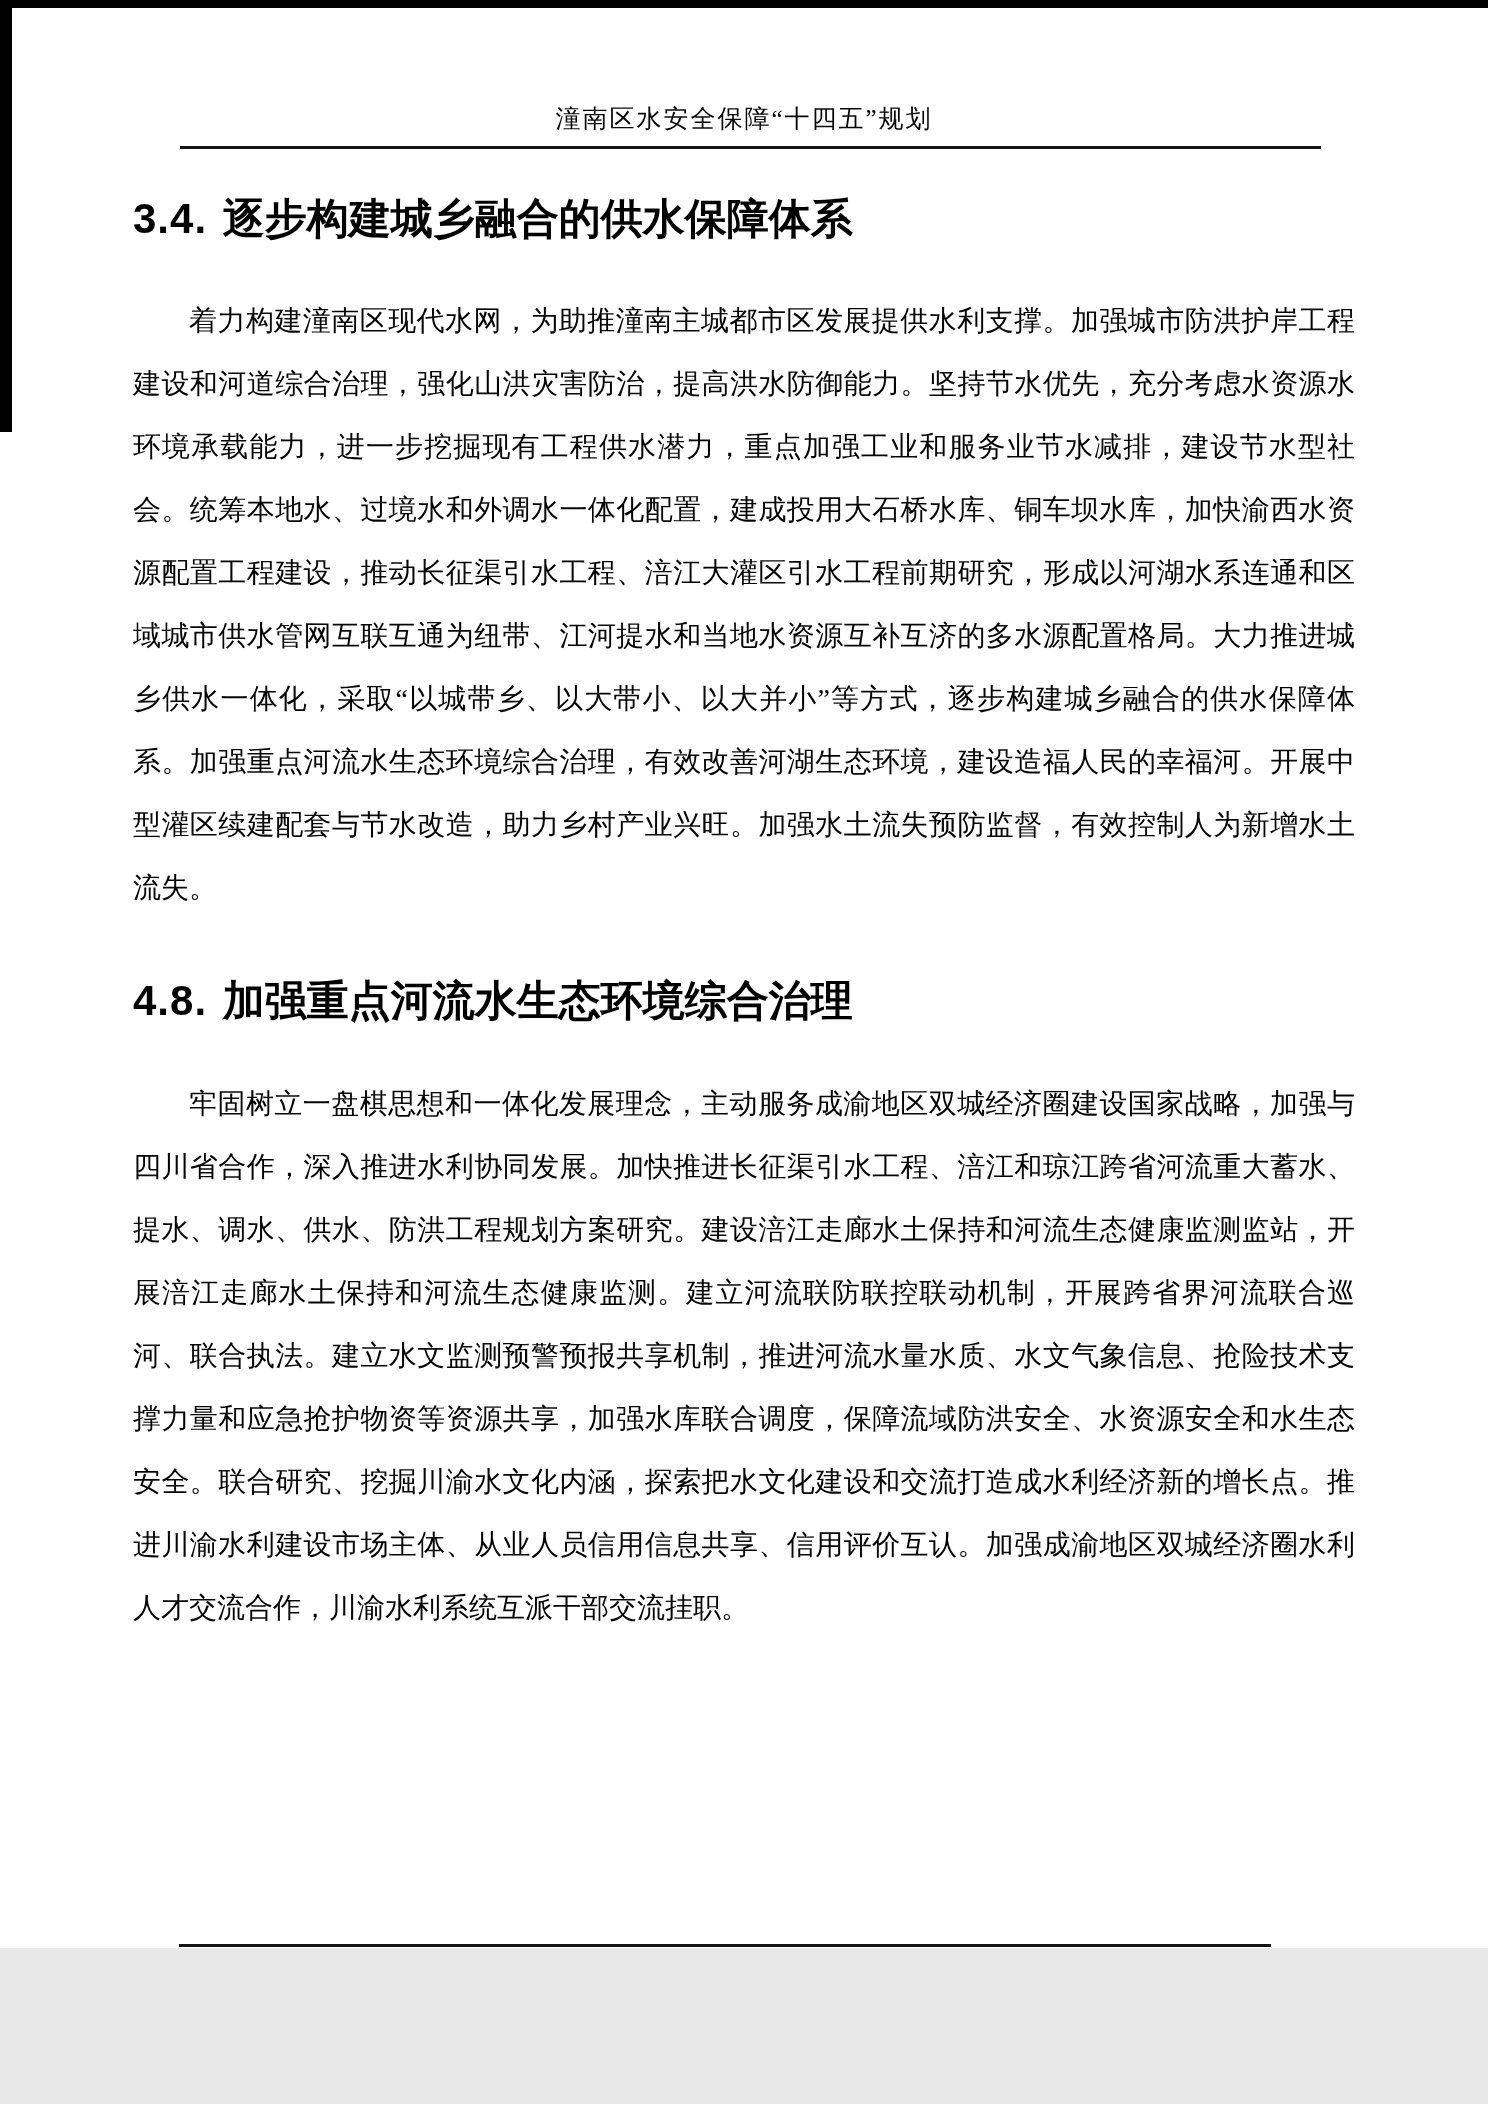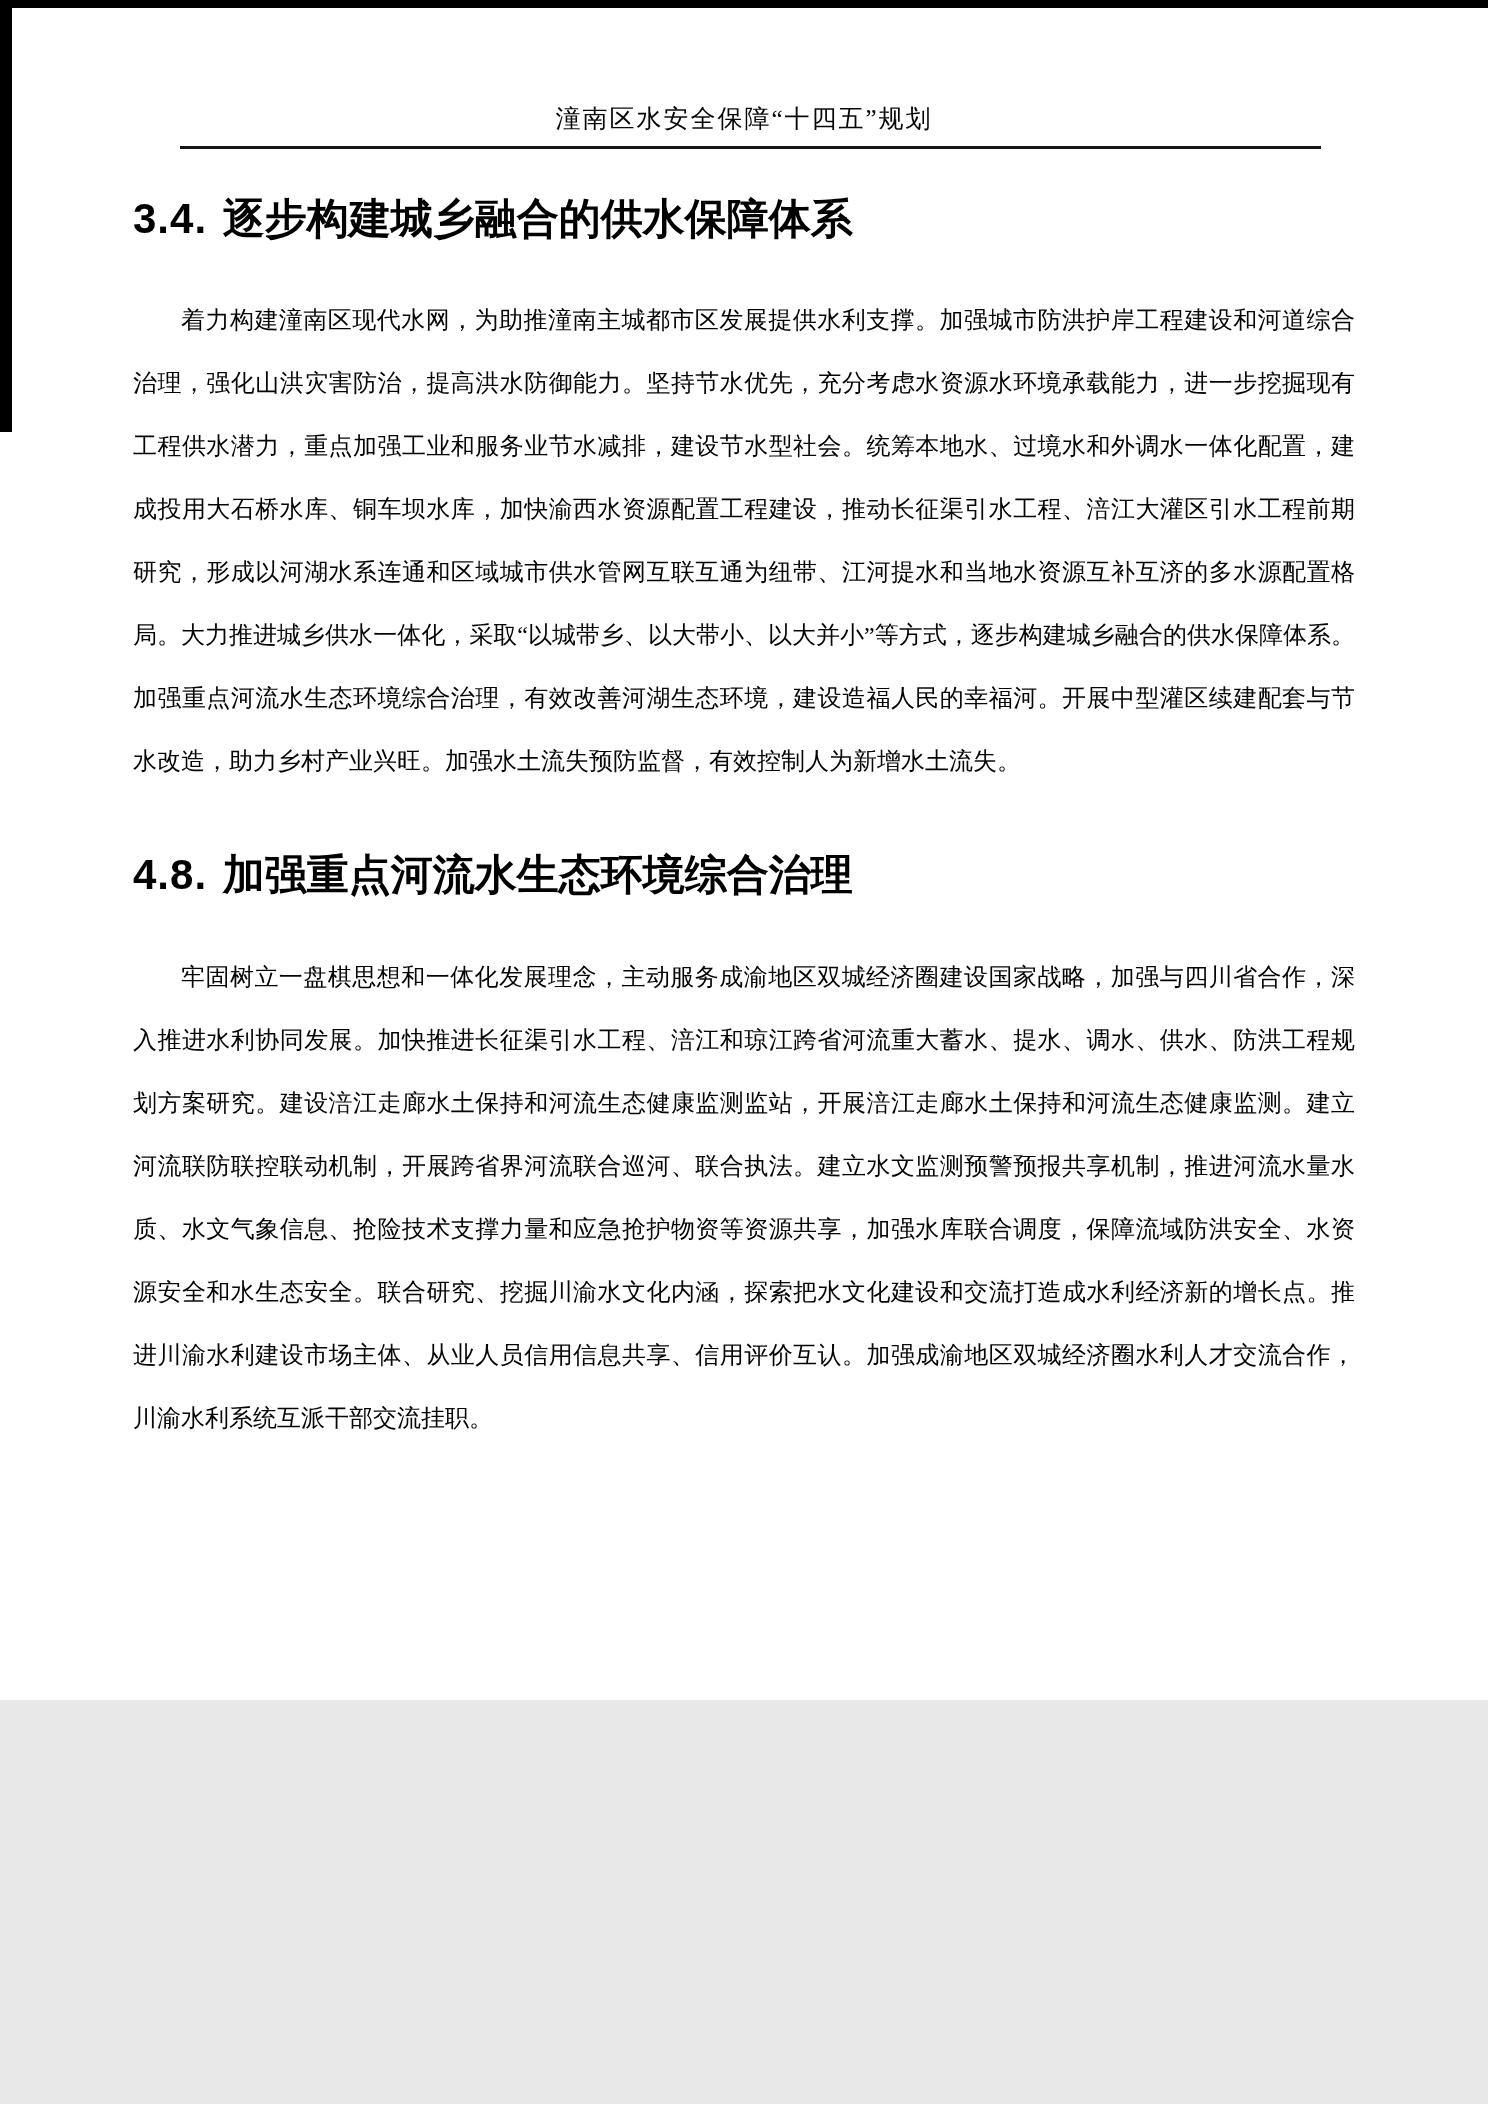--- a/index.html
+++ b/index.html
@@ -1,19 +1,19 @@
 <!DOCTYPE html>
 <html lang="zh"><head>
 <meta charset="utf-8">
 <style>
   html, body { margin: 0; padding: 0; background: #e8e8e8; }
   .page {
     position: relative;
     width: 1488px;
-    height: 1700px;
+    height: 1948px;
     margin: 0 auto;
     background: #ffffff;
     color: #000;
     overflow: hidden;
   }
   
   .artifact-top {
     position: absolute; top: 0; left: 0;
     width: 100%; height: 8px; background: #000;
   }
@@ -49,21 +49,21 @@
   }
   .section-heading .section-number {
     margin-right: 4px;
     letter-spacing: 1px;
     font-family: "Liberation Sans", "DejaVu Sans", sans-serif;
   }
   .section-heading--second { padding-top: 58px; }
   .body-paragraph {
     margin: 46px 0 0 0;
     font-family: "Liberation Serif", "DejaVu Serif", serif;
-    font-size: 24px;
+    font-size: 28px;
     line-height: 63px;
     text-align: justify;
     text-indent: 2em;
     color: #040404;
   }
   
   .doc-footer {
     position: absolute;
     left: 0; right: 0;
     top: 1944px;

